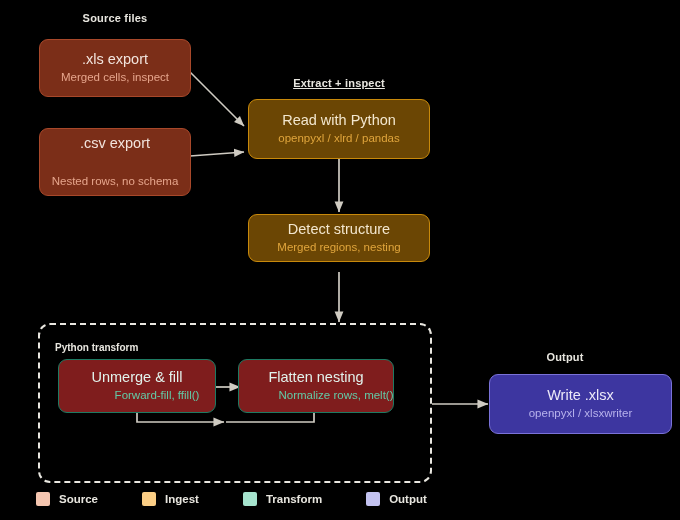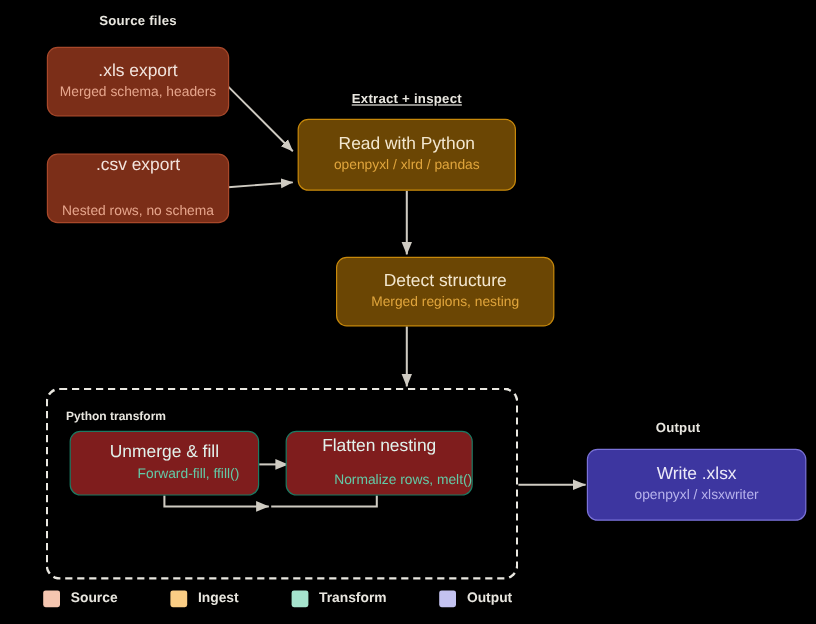--- a/index.html
+++ b/index.html
@@ -171,44 +171,44 @@
 
   <div class="caption" style="left:264px; top:77px; width:150px;text-decoration:underline;">Extract + inspect</div>
 
   <div class="caption" style="left:490px; top:351px; width:150px;">Output</div>
 
   <div class="group-box" style="left:38px; top:323px; width:394px; height:160px;"></div>
   <div class="group-label" style="left:55px; top:342px;">Python transform</div>
 
   <div class="node n-source" style="left:39px; top:39px; width:152px; height:58px;">
     <div class="title">.xls export</div>
-    <div class="sub">Merged schema, headers</div>
-  </div>
-
-  <div class="node n-source" style="left:39px; top:128px; width:152px; height:58px;gap:19px;">
+    <div class="sub">Merged cells, inspect</div>
+  </div>
+
+  <div class="node n-source" style="left:39px; top:128px; width:152px; height:68px;gap:19px;">
     <div class="title">.csv export</div>
     <div class="sub">Nested rows, no schema</div>
   </div>
 
   <div class="node n-ingest" style="left:248px; top:99px; width:182px; height:60px;">
     <div class="title">Read with Python</div>
     <div class="sub">openpyxl / xlrd / pandas</div>
   </div>
 
-  <div class="node n-ingest" style="left:248px; top:214px; width:182px; height:58px;margin-left:32px;">
+  <div class="node n-ingest" style="left:248px; top:214px; width:182px; height:48px;">
     <div class="title">Detect structure</div>
     <div class="sub">Merged regions, nesting</div>
   </div>
 
   <div class="node n-transform" style="left:58px; top:359px; width:158px; height:54px;">
     <div class="title">Unmerge &amp; fill</div>
     <div class="sub">Forward-fill, ffill()</div>
   </div>
 
-  <div class="node n-transform" style="left:238px; top:359px; width:156px; height:54px;justify-content:space-between;">
+  <div class="node n-transform" style="left:238px; top:359px; width:156px; height:54px;">
     <div class="title">Flatten nesting</div>
     <div class="sub">Normalize rows, melt()</div>
   </div>
 
 
   <div class="node n-output" style="left:489px; top:374px; width:183px; height:60px;">
     <div class="title">Write .xlsx</div>
     <div class="sub">openpyxl / xlsxwriter</div>
   </div>
 

